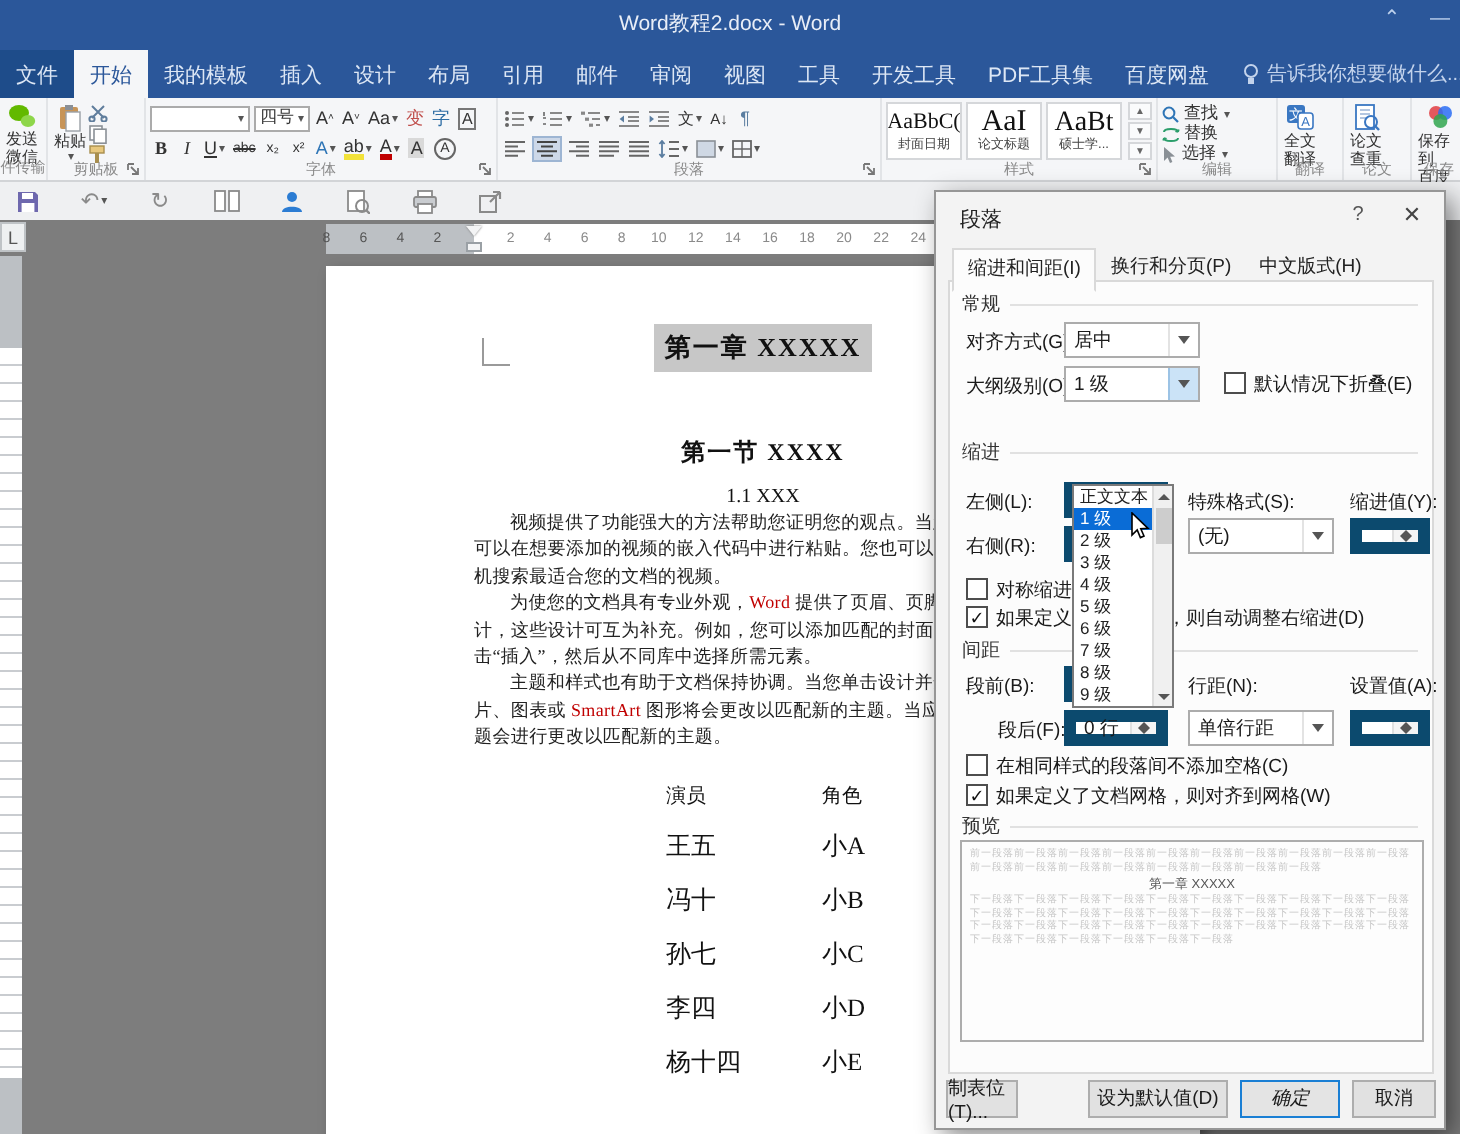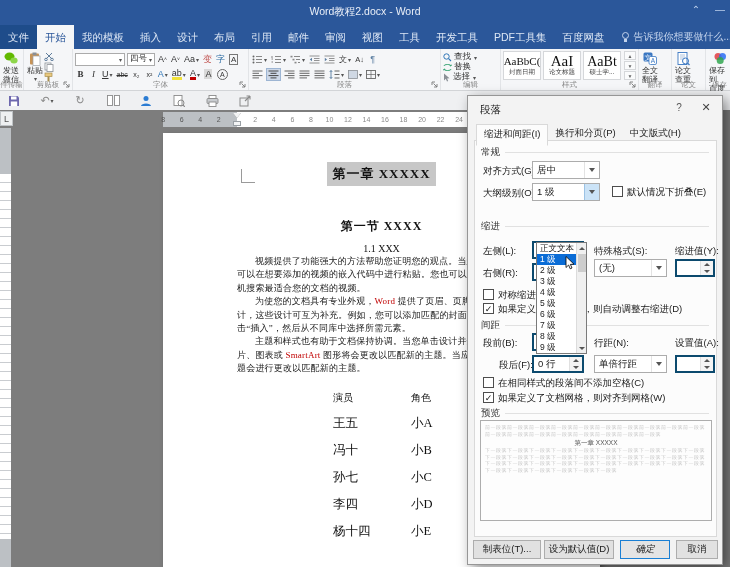--- a/index.html
+++ b/index.html
@@ -86,21 +86,21 @@
 .dtab.active{background:#fcfcfc;border:1px solid #d9d9d9;border-bottom:1px solid #fcfcfc;}
 .dcard{position:absolute;left:6px;top:44px;width:243px;height:397px;background:#fcfcfc;border:1px solid #d9d9d9;}
 .sech{position:absolute;left:6px;right:7px;display:flex;align-items:center;gap:5px;color:#333;}
 .sech::after{content:"";flex:1;height:1px;background:#e1e1e1;}
 .flabel{position:absolute;white-space:nowrap;color:#1a1a1a;}
 .combo{position:absolute;height:18px;background:#fff;border:1px solid #acacac;display:flex;align-items:stretch;}
 .combo .val{flex:1;display:flex;align-items:center;padding-left:4px;font-size:9.5px;}
 .combo .cbtn{width:15px;display:flex;align-items:center;justify-content:center;border-left:1px solid #e3e3e3;}
 .combo .cbtn.open{background:#cbe3f7;border-left:1px solid #9cc3e5;}
 .tri-d{width:0;height:0;border-left:3.5px solid transparent;border-right:3.5px solid transparent;border-top:4px solid #555;}
-.spin{position:absolute;height:18px;background:#fff;border:2px solid #0c4a6e;display:flex;align-items:stretch;}
+.spin{position:absolute;height:18px;background:#fff;border:6px solid #0c4a6e;display:flex;align-items:stretch;}
 .spin .sval{flex:1;display:flex;align-items:center;padding-left:4px;font-size:9.5px;}
 .spin .sarrows{width:13px;display:flex;flex-direction:column;border-left:1px solid #e0e0e0;}
 .spin .sarrows div{flex:1;display:flex;align-items:center;justify-content:center;background:#f4f4f4;}
 .tri-u6{width:0;height:0;border-left:3px solid transparent;border-right:3px solid transparent;border-bottom:3.5px solid #555;}
 .tri-d6{width:0;height:0;border-left:3px solid transparent;border-right:3px solid transparent;border-top:3.5px solid #555;}
 .chk{position:absolute;display:flex;align-items:flex-start;gap:4px;white-space:nowrap;}
 .box{width:11px;height:11px;background:#fff;border:1px solid #4d4d4d;flex:0 0 auto;display:flex;align-items:center;justify-content:center;font-size:9px;font-weight:bold;color:#111;line-height:10px;}
 .preview{position:absolute;left:5px;top:279px;width:232px;height:101px;background:#fdfdfd;border:1px solid #adadad;overflow:hidden;padding:3px 4px;}
 .pvtxt{font-size:5px;line-height:6.5px;color:#c6c6c6;word-break:break-all;overflow:hidden;letter-spacing:.5px;}
 .pvbefore{height:14px;}
@@ -392,20 +392,46 @@
       </div>
     </div>
     <div class="glabel">段落</div>
     <div class="launch">
         <svg width="8" height="8" viewBox="0 0 8 8">
           <path d="M1 1 H4 M1 1 V4 M2.5 2.5 L6 6 M6 3 V6 H3" stroke="#777" stroke-width="0.9" fill="none"></path>
         </svg>
       </div>
   </div>
 
+  <div class="rgroup" style="width:138px;padding-top:2px;">
+    <div class="stylebox">
+      <span class="sp">AaBbC(</span>
+      <span class="sn">封面日期</span>
+    </div>
+    <div class="stylebox">
+      <span class="sp" style="font-size:15px;">AaI</span>
+      <span class="sn">论文标题</span>
+    </div>
+    <div class="stylebox">
+      <span class="sp" style="font-size:14px;">AaBt</span>
+      <span class="sn">硕士学...</span>
+    </div>
+    <div class="galcol">
+      <span class="galbtn">▲</span>
+      <span class="galbtn">▼</span>
+      <span class="galbtn">▼</span>
+    </div>
+    <div class="glabel">样式</div>
+    <div class="launch">
+        <svg width="8" height="8" viewBox="0 0 8 8">
+          <path d="M1 1 H4 M1 1 V4 M2.5 2.5 L6 6 M6 3 V6 H3" stroke="#777" stroke-width="0.9" fill="none"></path>
+        </svg>
+      </div>
+  </div>
+
   <div class="rgroup" style="width:60px;">
     <div class="frows" style="gap:0;">
       <div class="edrow">
         <svg width="9" height="9" viewBox="0 0 9 9">
             <circle cx="3.5" cy="3.5" r="2.7" fill="none" stroke="#2e75b6" stroke-width="1"></circle>
             <path d="M5.6 5.6 L8 8" stroke="#2e75b6" stroke-width="1.1"></path>
           </svg>
         <span>查找</span>
           <i class="car">▾</i>
       </div>
@@ -418,46 +444,20 @@
       </div>
       <div class="edrow">
         <svg width="8" height="9" viewBox="0 0 8 9">
             <path d="M1 0.5 L1 7.5 L2.8 5.8 L4 8.5 L5.2 8 L4.1 5.4 L6.5 5.2 Z" fill="#8a9096"></path>
           </svg>
         <span>选择</span>
           <i class="car">▾</i>
       </div>
     </div>
     <div class="glabel">编辑</div>
-  </div>
-
-  <div class="rgroup" style="width:138px;padding-top:2px;">
-    <div class="stylebox">
-      <span class="sp">AaBbC(</span>
-      <span class="sn">封面日期</span>
-    </div>
-    <div class="stylebox">
-      <span class="sp" style="font-size:15px;">AaI</span>
-      <span class="sn">论文标题</span>
-    </div>
-    <div class="stylebox">
-      <span class="sp" style="font-size:14px;">AaBt</span>
-      <span class="sn">硕士学...</span>
-    </div>
-    <div class="galcol">
-      <span class="galbtn">▲</span>
-      <span class="galbtn">▼</span>
-      <span class="galbtn">▼</span>
-    </div>
-    <div class="glabel">样式</div>
-    <div class="launch">
-        <svg width="8" height="8" viewBox="0 0 8 8">
-          <path d="M1 1 H4 M1 1 V4 M2.5 2.5 L6 6 M6 3 V6 H3" stroke="#777" stroke-width="0.9" fill="none"></path>
-        </svg>
-      </div>
   </div>
 
   <div class="rgroup" style="width:33px;">
     <div class="bigbtn">
       <span class="bicon">
         <svg width="14" height="13" viewBox="0 0 14 13">
             <rect x="0.5" y="0.5" width="9" height="9" rx="1.5" fill="#3a77c2"></rect>
             <text x="5" y="7.6" font-size="7" fill="#fff" text-anchor="middle">文</text>
             <rect x="6" y="4.5" width="7.5" height="8" rx="1.5" fill="#fff" stroke="#3a77c2" stroke-width="0.8"></rect>
             <text x="9.8" y="10.8" font-size="6.5" fill="#3a77c2" text-anchor="middle">A</text>
@@ -801,17 +801,17 @@
         <span class="sbtn" style="bottom:0;">
             <span class="tri-d6"></span>
           </span>
       </div>
       <svg class="cursor-arrow" width="10" height="14" viewBox="0 0 10 14">
         <path d="M1 0.5 L1 11.5 L3.6 9 L5.2 12.8 L7 12 L5.4 8.4 L9 8.2 Z" fill="#fff" stroke="#000" stroke-width="0.8"></path>
       </svg>
     </div>
   </div>
 
-  <div class="dbtn" style="left:5px;width:68px;">制表位(T)...</div>
+  <div class="dbtn" style="left:5px;width:36px;">制表位(T)...</div>
   <div class="dbtn" style="left:76px;width:70px;">设为默认值(D)</div>
   <div class="dbtn primary" style="left:152px;width:50px;">确定</div>
   <div class="dbtn" style="left:208px;width:42px;">取消</div>
 </div>
 
 </body></html>

